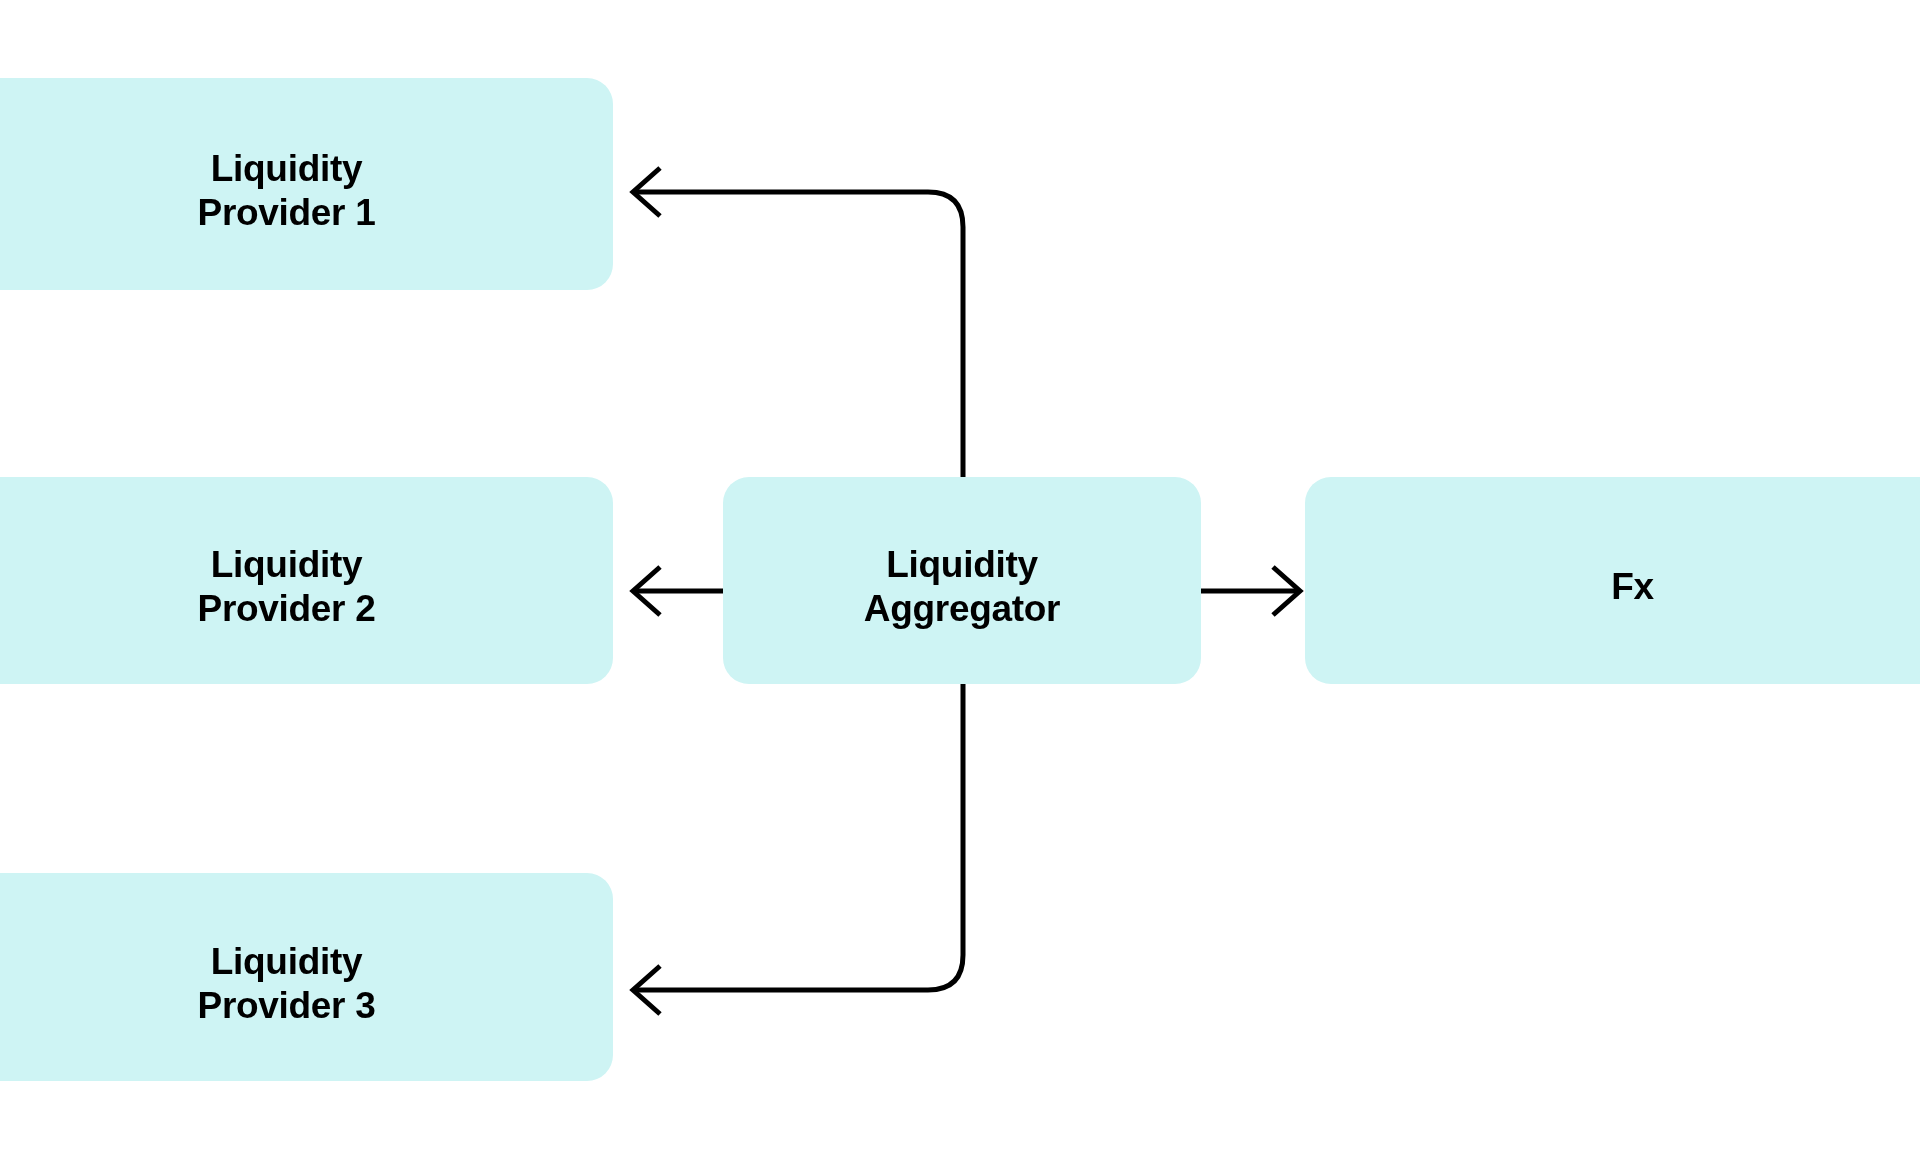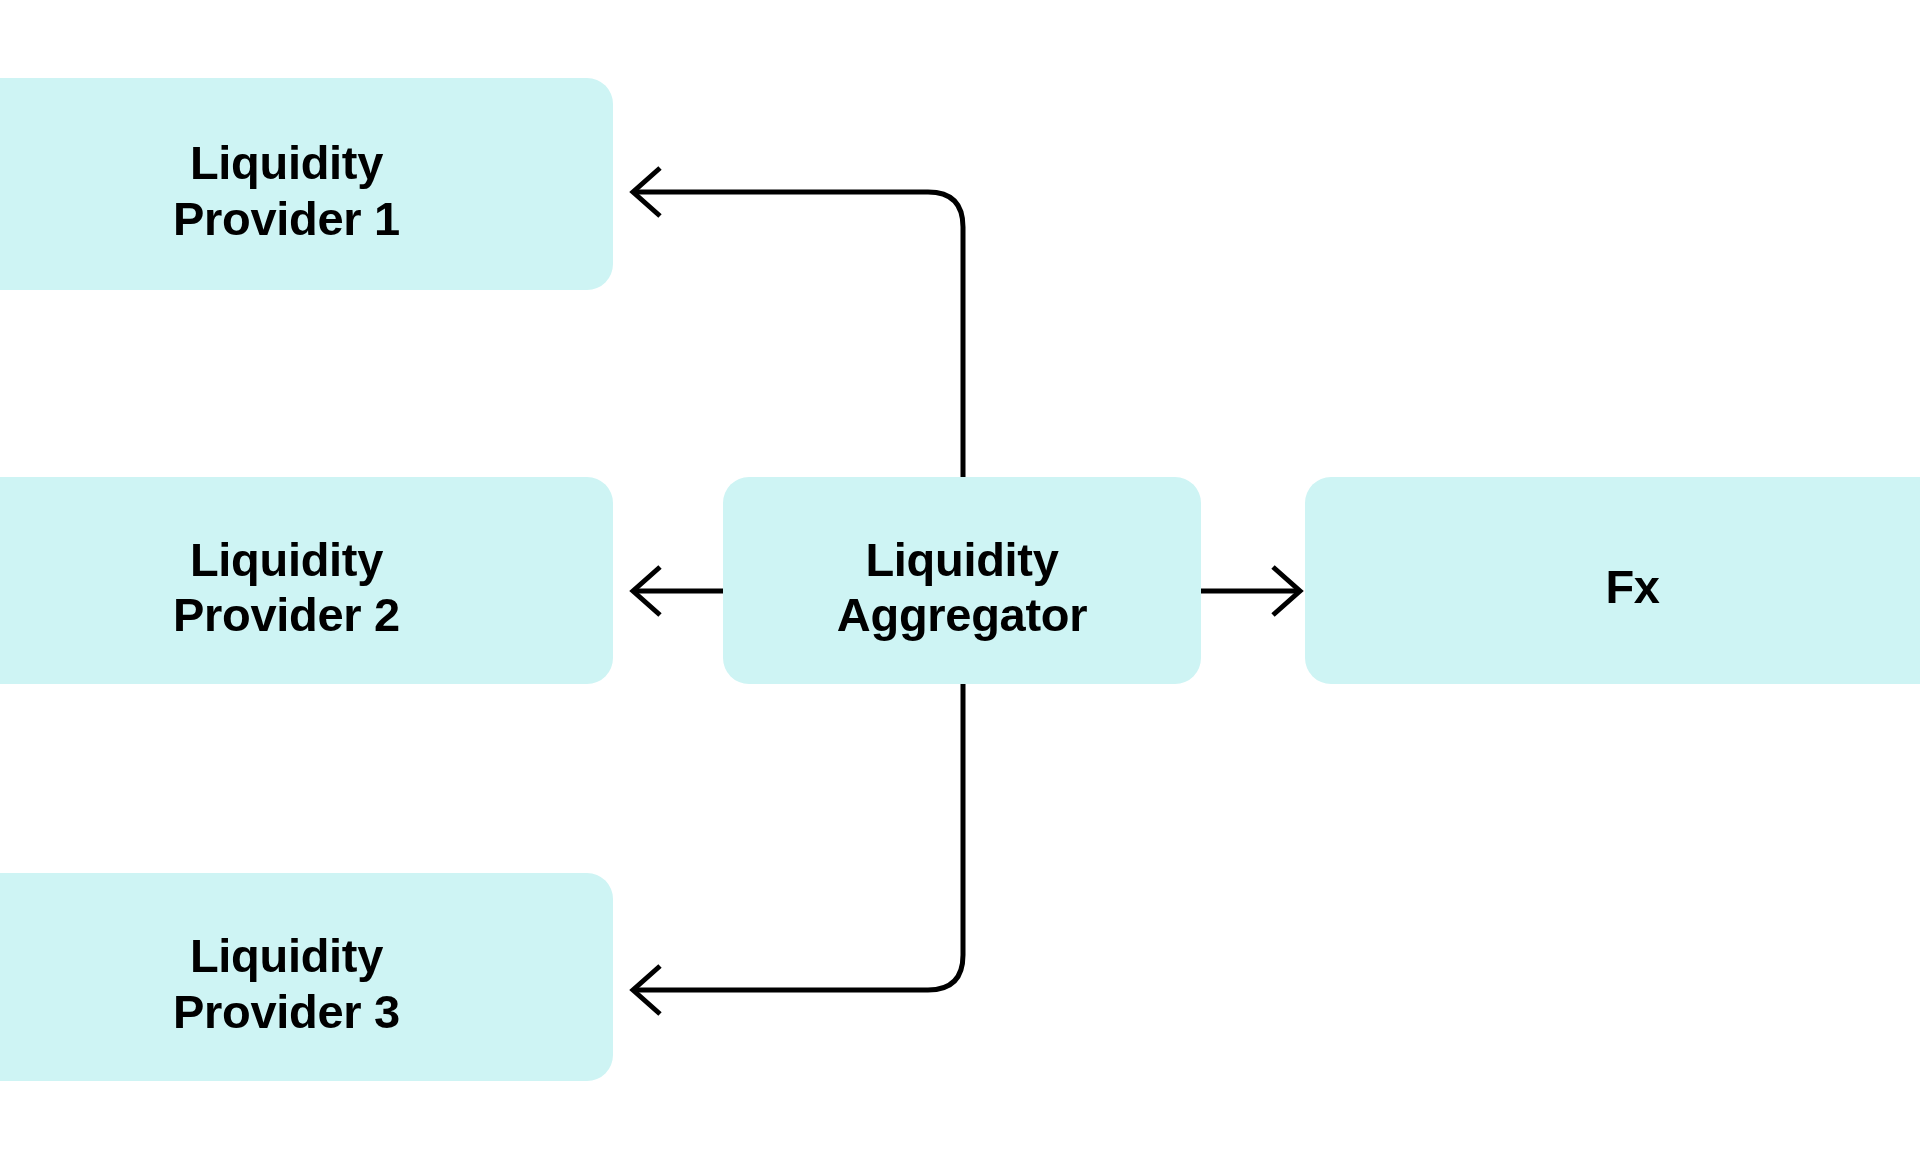--- a/index.html
+++ b/index.html
@@ -24,21 +24,21 @@
     border-radius: 26px;
     display: flex;
     align-items: center;
     justify-content: center;
     text-align: center;
     box-sizing: border-box;
   }
   .node-label {
     font-family: "Liberation Sans", sans-serif;
     font-weight: bold;
-    font-size: 47px;
+    font-size: 37px;
     line-height: 1.18;
     color: #000000;
     letter-spacing: -0.3px;
     white-space: pre-line;
     user-select: none;
     margin-top: 13px;
   }
   
   #node-lp1  { left: -40px; top: 78px;  width: 653px; height: 212px; }
   #node-lp2  { left: -40px; top: 477px; width: 653px; height: 207px; }

